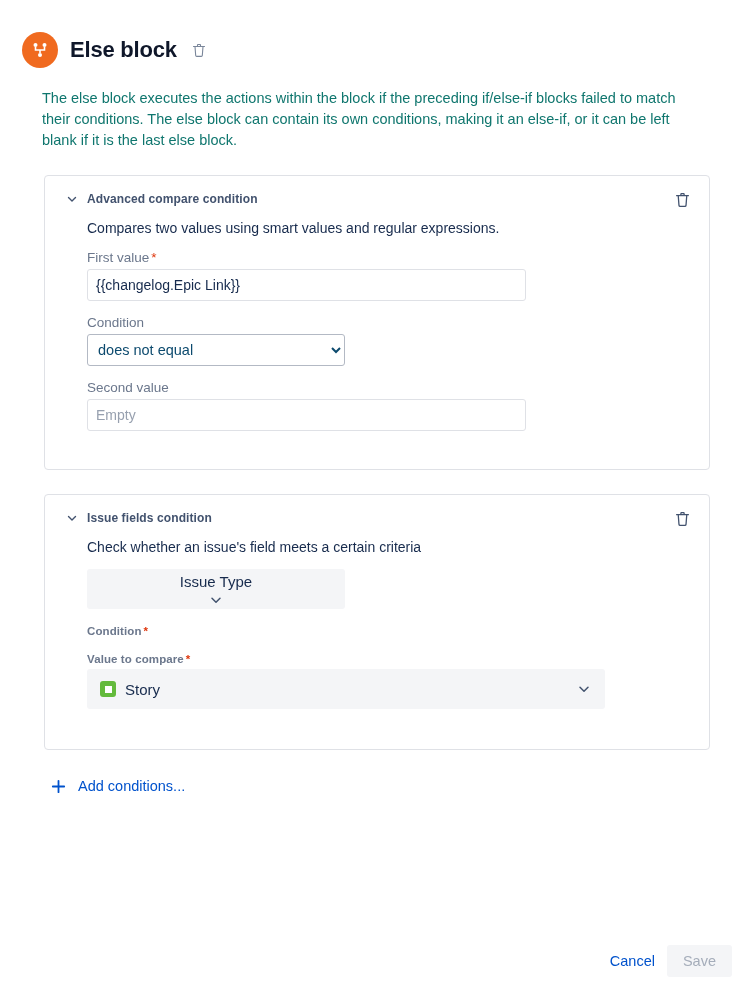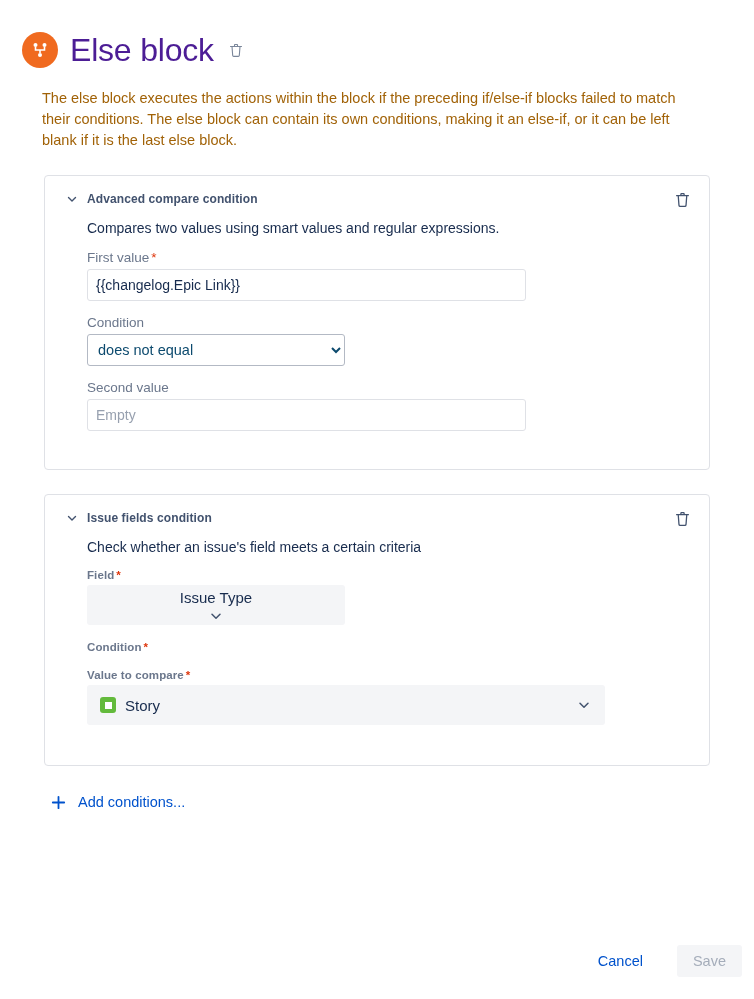--- a/index.html
+++ b/index.html
@@ -34,41 +34,41 @@
     height: 36px;
     border-radius: 50%;
     background: #f06a1f;
     display: flex;
     align-items: center;
     justify-content: center;
     flex: 0 0 auto;
   }
   .block-icon svg { display: block; }
   .title {
-    font-size: 32px;
-    font-weight: normal;
-    color: #4c1d95;
+    font-size: 22px;
+    font-weight: bold;
+    color: #0f172a;
     letter-spacing: -0.2px;
     line-height: 1;
   }
   .trash-title {
     width: 16px;
     height: 16px;
     display: flex;
     align-items: center;
     justify-content: center;
     cursor: pointer;
     margin-left: 2px;
   }
   .description {
     margin-top: 20px;
     padding: 0 20px 0 20px;
     font-size: 14.5px;
     line-height: 21px;
-    color: #a16207;
+    color: #0f766e;
     max-width: 700px;
   }
   
   .card {
     position: relative;
     margin: 24px 22px 0 22px;
     border: 1px solid #dfe1e6;
     border-radius: 4px;
     background: #fff;
     padding: 16px 20px 24px 20px;
@@ -212,24 +212,24 @@
     color: #0052cc;
   }
   .add-link {
     font-size: 14.5px;
     color: #0052cc;
     cursor: pointer;
   }
   
   .footer {
     position: absolute;
-    right: 12px;
+    right: 22px;
     bottom: 22px;
     display: flex;
-    gap: 24px;
+    gap: 2px;
   }
   .btn-cancel {
     font-size: 14.5px;
     color: #0052cc;
     background: transparent;
     border: none;
     padding: 8px 10px;
     cursor: pointer;
     font-family: "Liberation Sans", sans-serif;
   }
@@ -318,21 +318,20 @@
     <span class="card-trash">
       <svg width="15" height="16" viewBox="0 0 14 15" aria-hidden="true">
         <path d="M1.5 3.5h11M5.5 3.5V2a.5.5 0 01.5-.5h2a.5.5 0 01.5.5v1.5M3 3.5l.7 9a1 1 0 001 .9h4.6a1 1 0 001-.9l.7-9" stroke="#42526e" stroke-width="1.2" fill="none" stroke-linecap="round"></path>
       </svg>
     </span>
 
     <div class="card-body">
       <div class="card-sub">Check whether an issue's field meets a certain criteria</div>
 
       <div class="jira-field-block">
-        <label class="field-label small"><span>Field</span><span class="req">*</span></label>
         <div class="jira-select w258">
           <span class="value">Issue Type</span>
           <span class="chev">
             <svg width="14" height="14" viewBox="0 0 14 14" aria-hidden="true">
               <path d="M3 5.2L7 9.2l4-4" stroke="#42526e" stroke-width="1.5" fill="none" stroke-linecap="round" stroke-linejoin="round"></path>
             </svg>
           </span>
         </div>
       </div>
 

